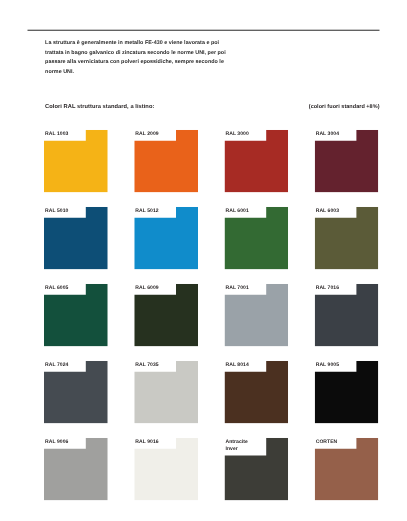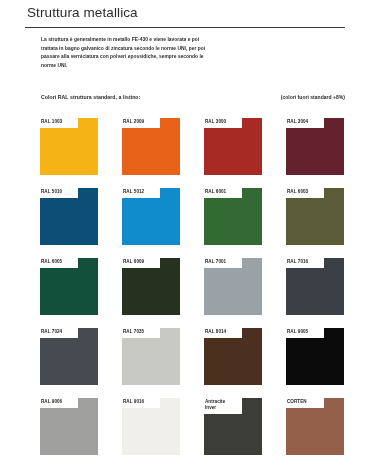--- a/index.html
+++ b/index.html
@@ -127,21 +127,20 @@
     letter-spacing: 0.04px;
     white-space: pre-line;
     pointer-events: none;
   }
 </style>
 </head>
 <body>
 
 <div class="page">
 
-  <div class="title">Struttura metallica</div>
 
   <div class="title-rule"></div>
 
   <div class="intro">
     <p>La struttura è generalmente in metallo FE-430 e viene lavorata e poi trattata in bagno galvanico di zincatura secondo le norme UNI, per poi passare alla verniciatura con polveri epossidiche, sempre secondo le norme UNI.</p>
   </div>
 
   <div class="caption-row">
     <span class="caption-main">Colori RAL struttura standard, a listino:</span>
     <span class="caption-note">(colori fuori standard +8%)</span>

